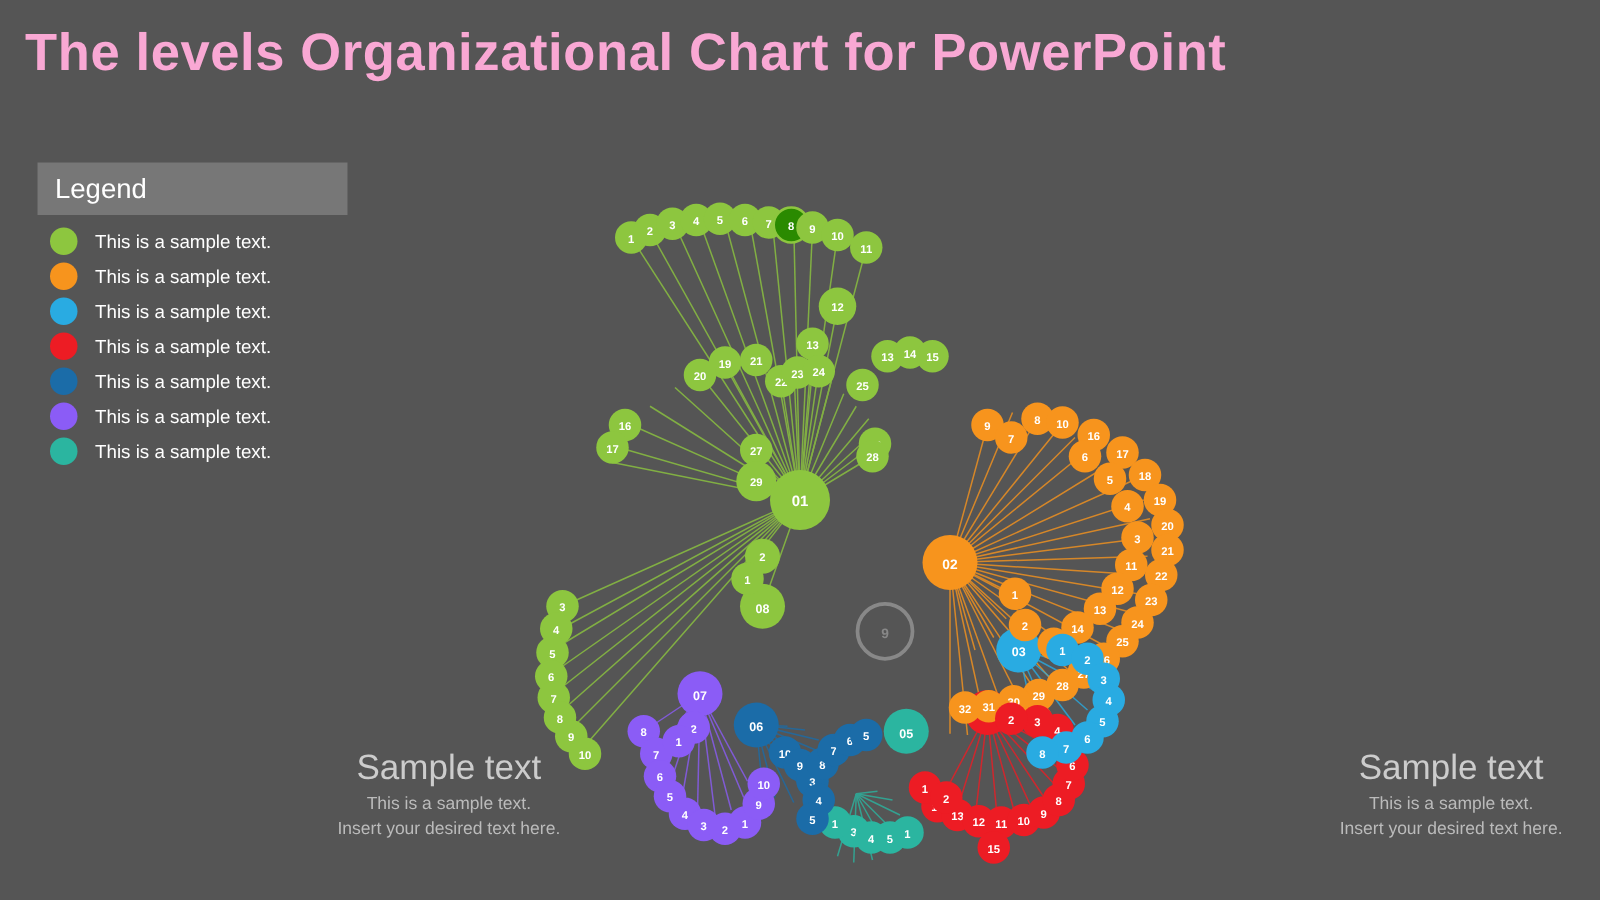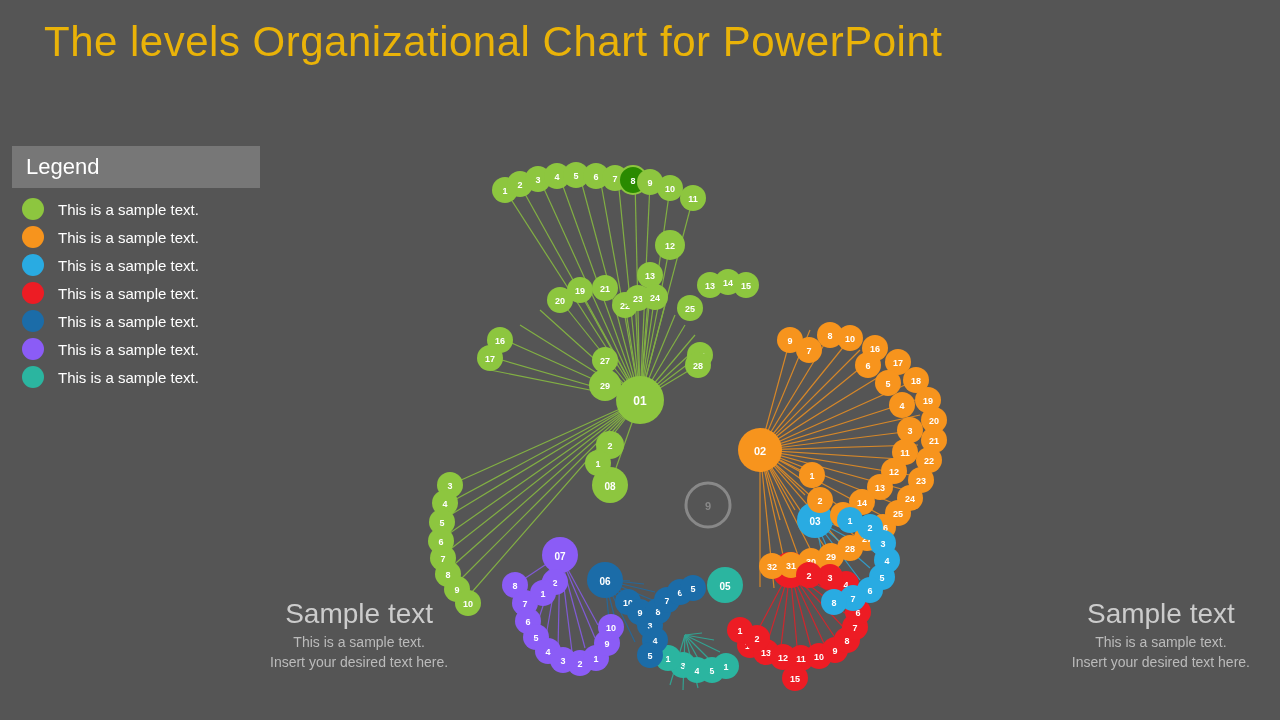--- a/index.html
+++ b/index.html
@@ -8,34 +8,33 @@
       height: 720px;
       background-color: #555555;
       font-family: 'Segoe UI', Arial, sans-serif;
       overflow: hidden;
       position: relative;
     }
 
     #title {
       position: absolute;
       top: 18px;
-      left: 44px;
-      color: #eab308;
+      left: 20px;
+      color: #f9a8d4;
       font-size: 42px;
-      font-weight: 400;
+      font-weight: 700;
       letter-spacing: 0.5px;
     }
 
     #legend-box {
       position: absolute;
       top: 130px;
-      left: 12px;
+      left: 30px;
       width: 248px;
       background: transparent;
-      margin-top: 16px;
     }
 
     #legend-header {
       background-color: #777777;
       color: #ffffff;
       font-size: 22px;
       font-weight: 400;
       padding: 8px 14px;
       margin-bottom: 10px;
     }

